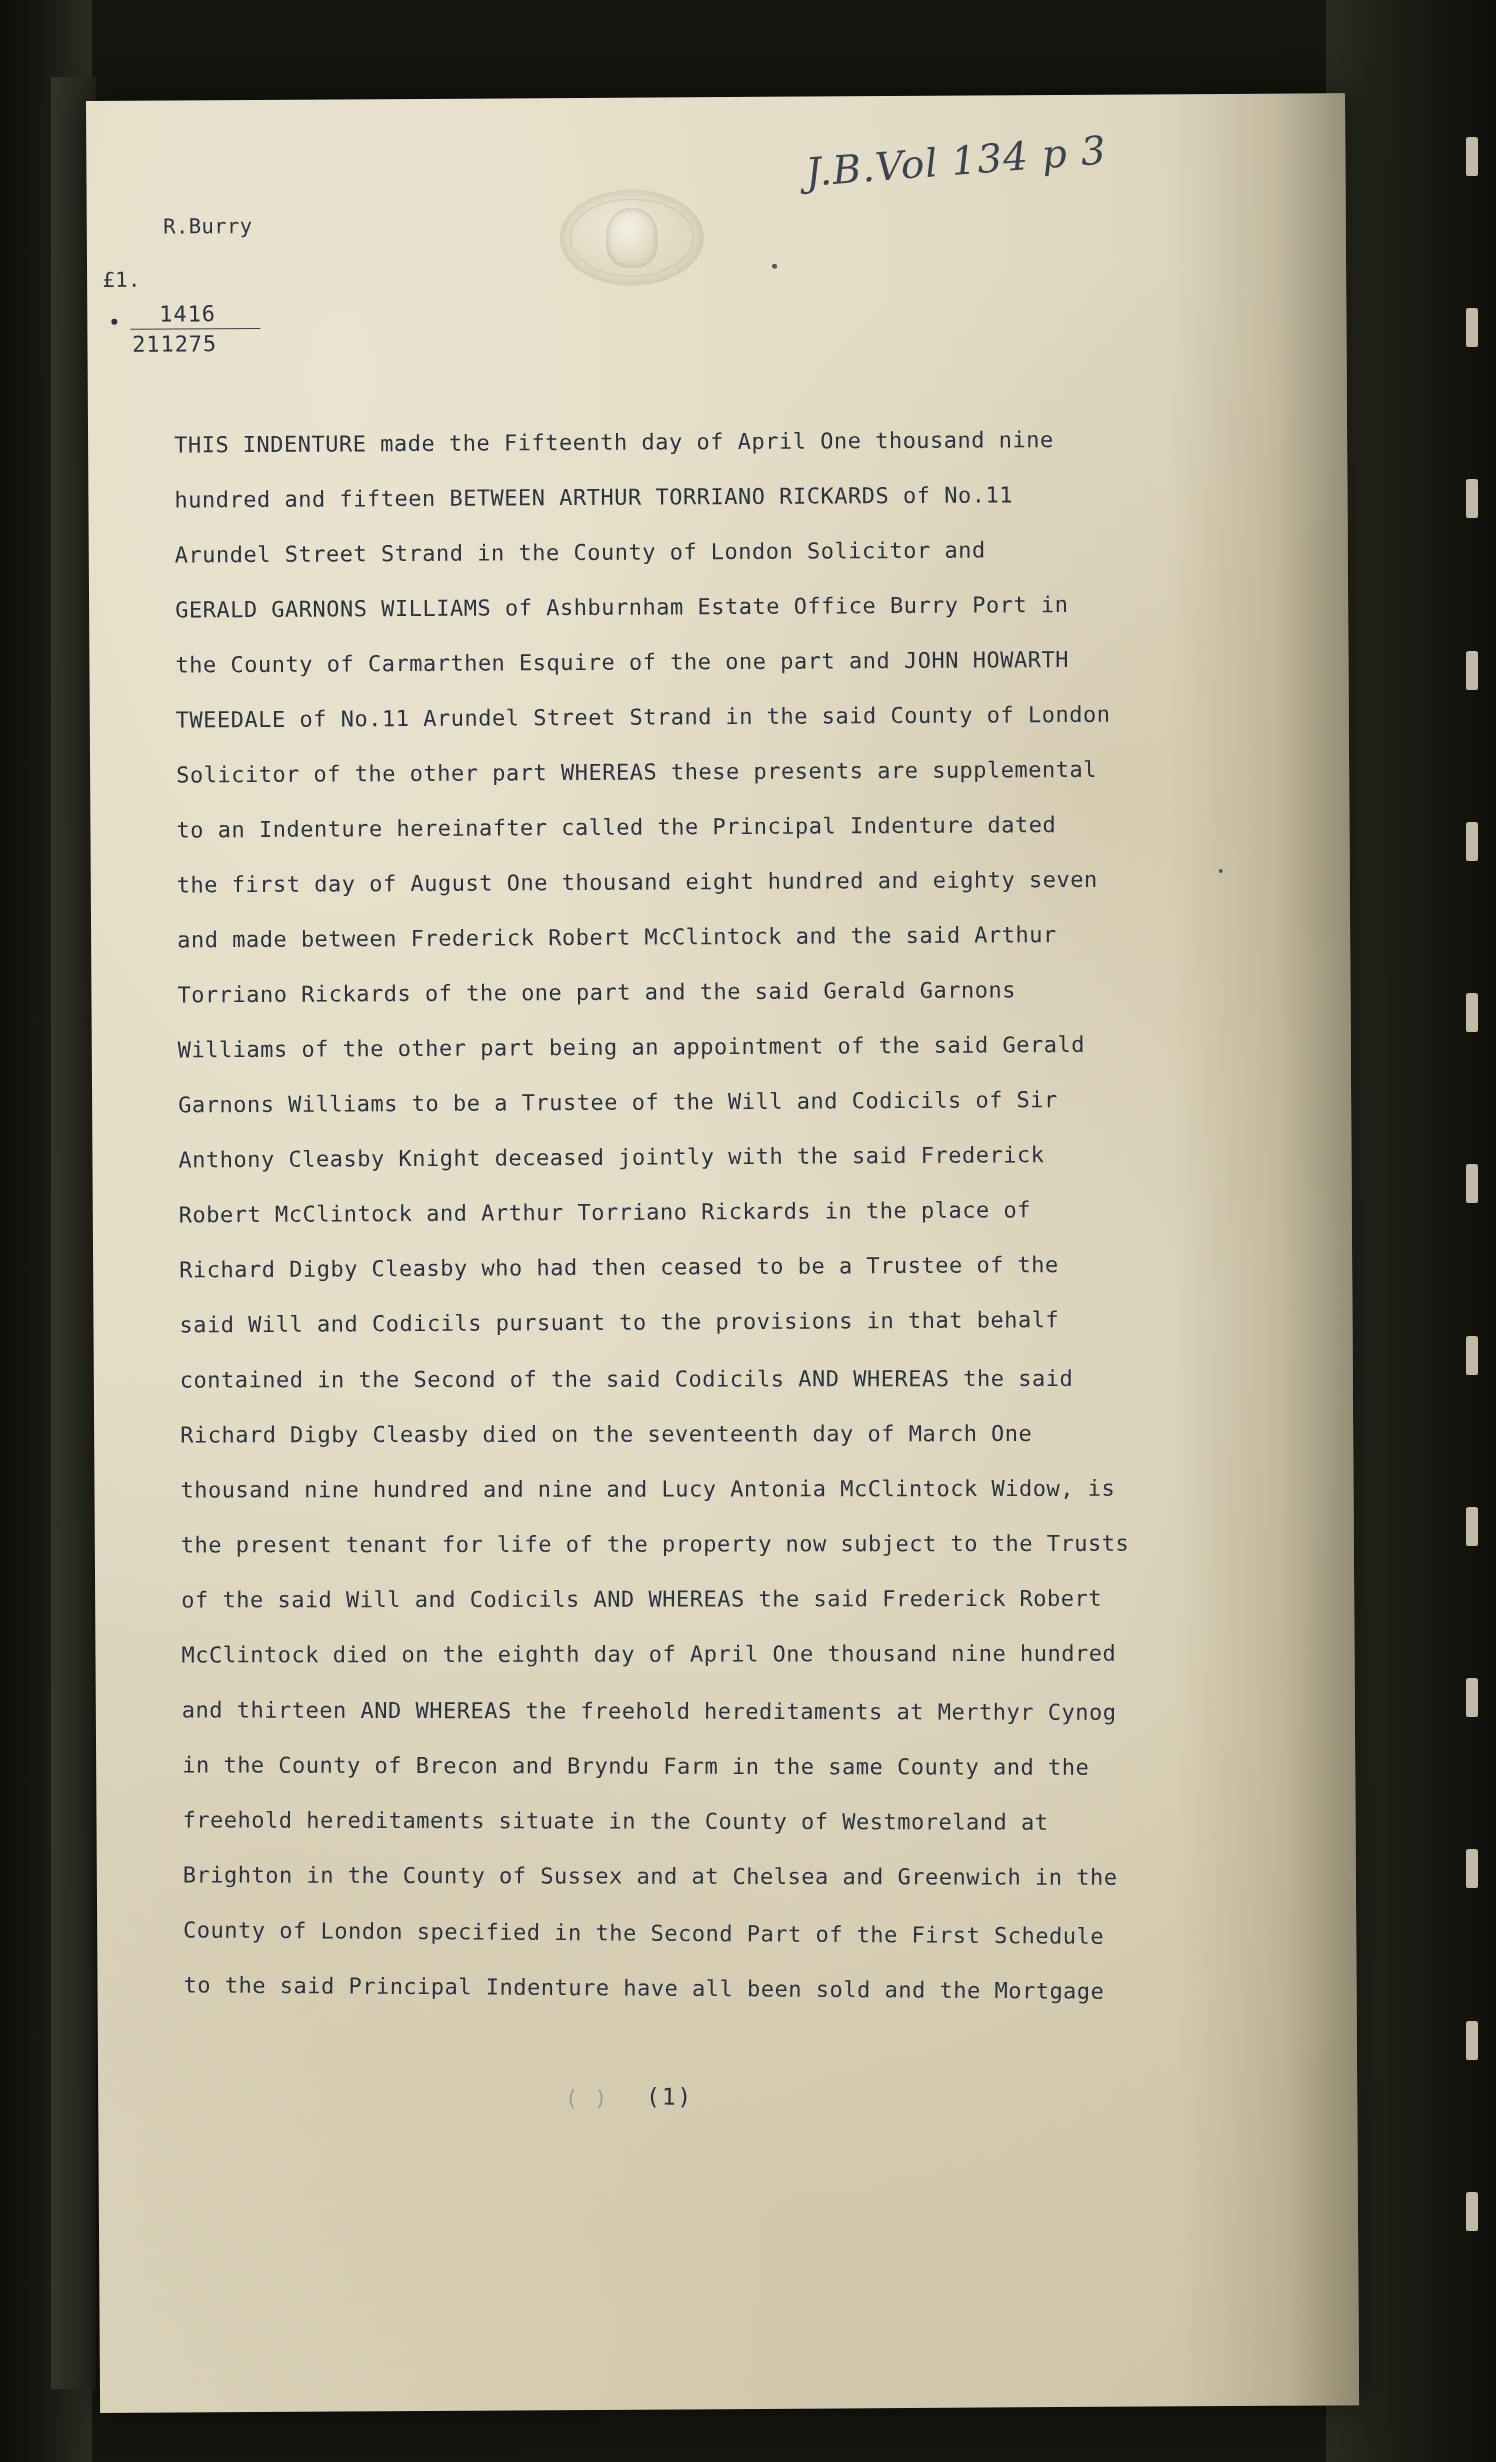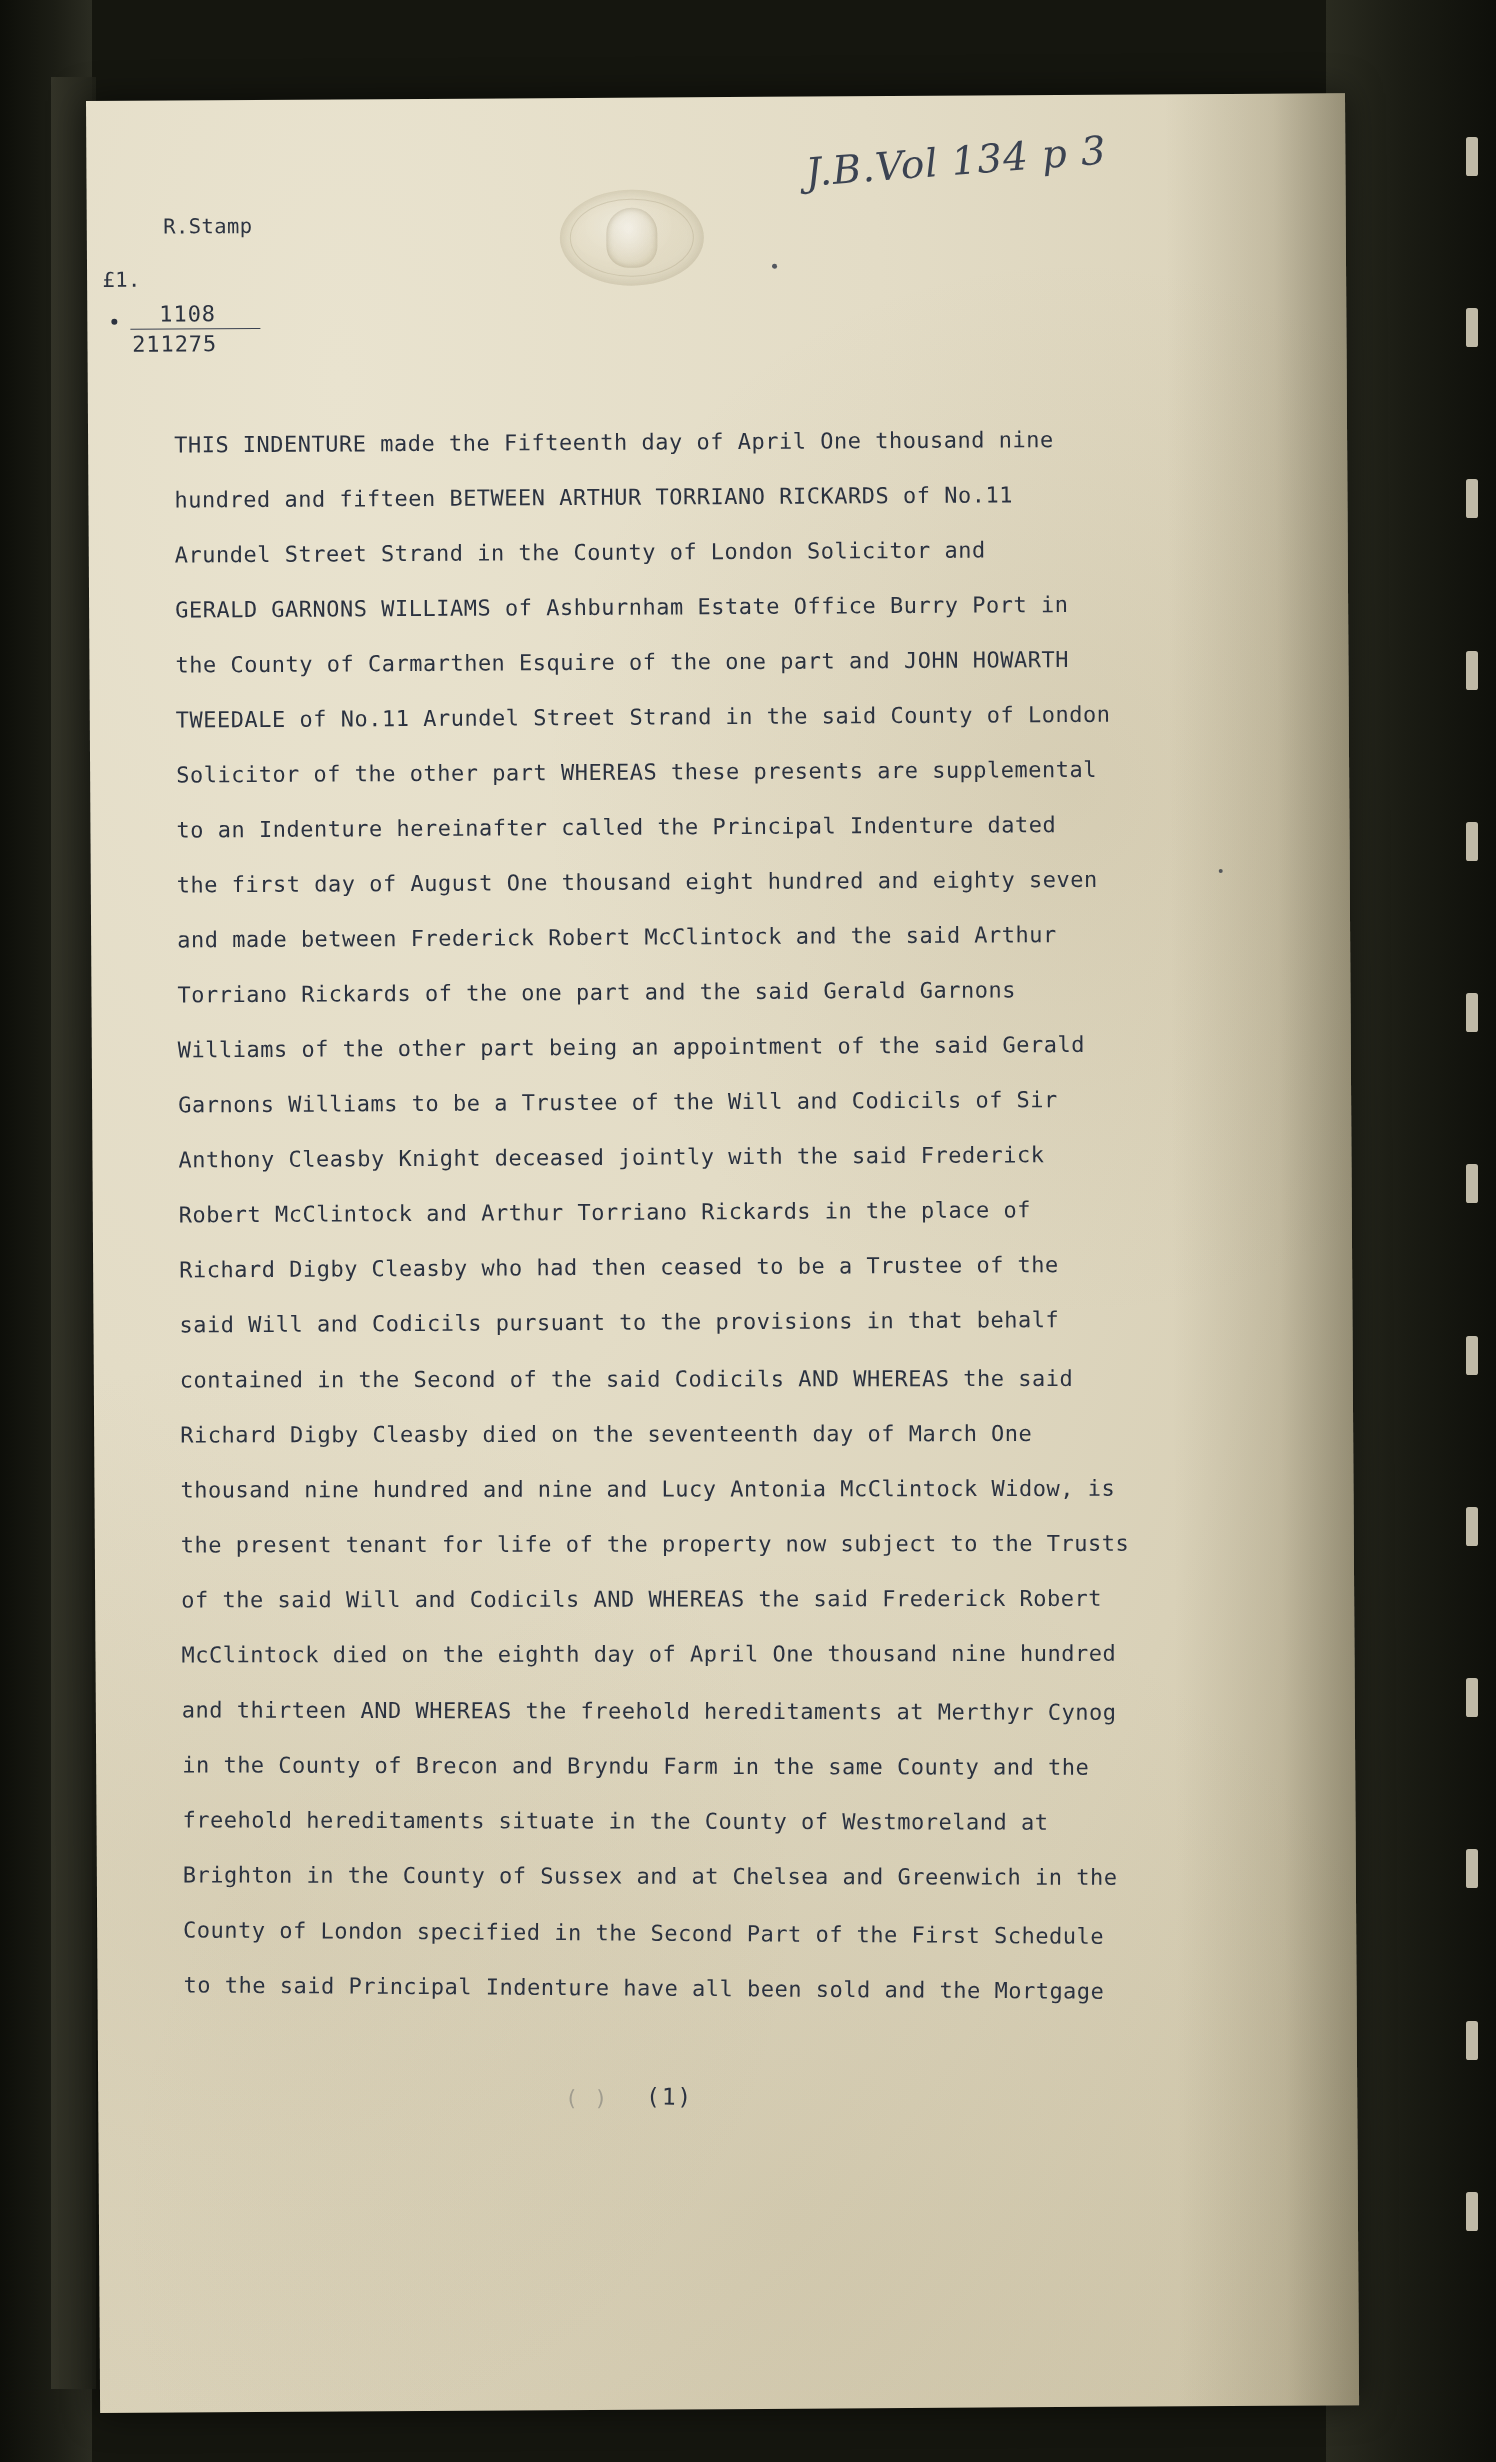--- a/index.html
+++ b/index.html
@@ -254,27 +254,27 @@
   <div id="page">
 
     <div class="handwritten ink">J.B.Vol 134 p 3</div>
 
     <div class="seal">
       <div class="ring"></div>
       <div class="crest"></div>
     </div>
 
     <div class="stamp-note">
-      <span>R.Stamp</span>
+      <span>R.Burry</span>
       <span class="l2">£1.</span>
     </div>
 
     <div class="numblock">
       <span class="dot"></span>
-      <span class="top">1108</span>
+      <span class="top">1416</span>
       <span class="bot">211275</span>
     </div>
 
     <div class="speck" style="left:685px; top:167px;"></div>
     <div class="speck" style="left:1128px; top:775px; width:4.3px; height:4.3px;"></div>
 
     <div class="body-text ink">
       <span class="line">THIS INDENTURE made the Fifteenth day of April One thousand nine</span>
       <span class="line">hundred and fifteen BETWEEN ARTHUR TORRIANO RICKARDS of No.11</span>
       <span class="line">Arundel Street Strand in the County of London Solicitor and</span>

